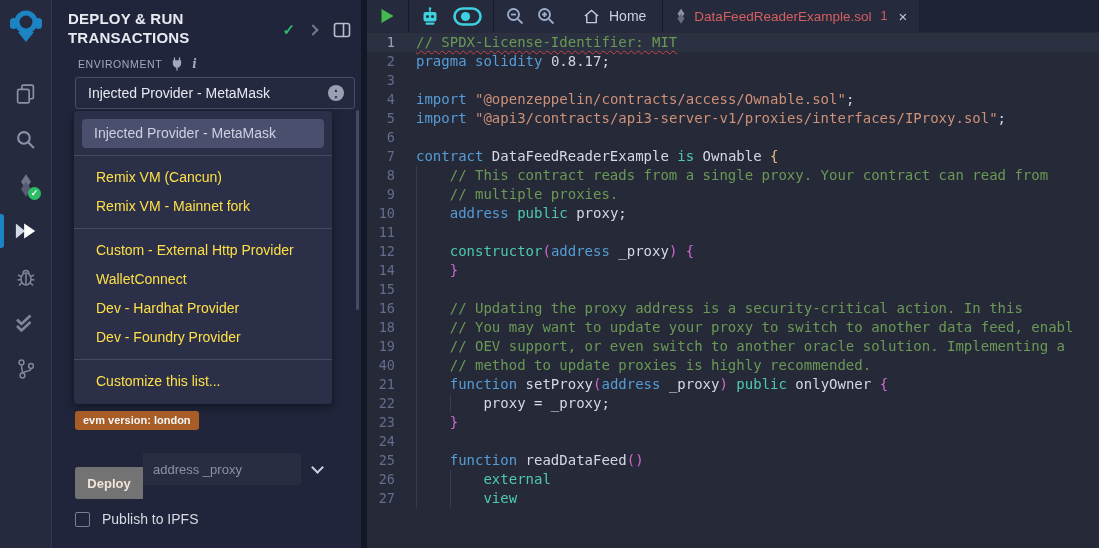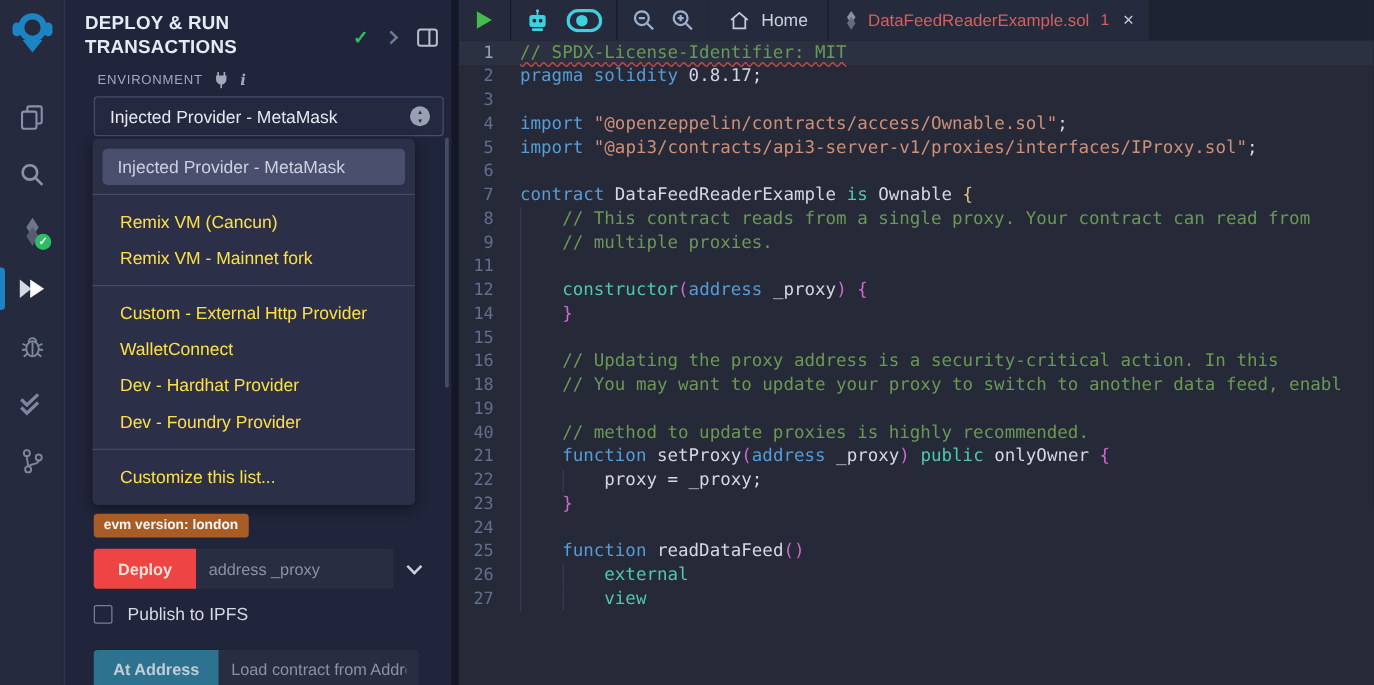--- a/index.html
+++ b/index.html
@@ -43,23 +43,23 @@
   .dd-item { padding:5px 14px; margin:0 0 0 8px; font-size:14px; color:#fde047; line-height:19px;
              cursor:pointer; }
   .dd-item.selected { background:#4a4f6e; color:#cdd1e0; border-radius:4px; margin:0 8px;
                       padding:5px 12px; }
   .dd-divider { border-top:1px solid #454a63; margin:7px 0; }
   .panel-scroll { position:absolute; right:2px; top:110px; width:3px; height:200px;
                   background:#454b66; border-radius:2px; cursor:grab; }
   .evm-badge { display:inline-block; margin:7px 0 0 23px; background:#a85d26; color:#f4f6f8;
                font-size:11px; font-weight:bold; padding:3px 8px 4px; border-radius:3px; }
   .deploy-row { margin:9px 0 0 23px; display:flex; align-items:center; }
-  .btn-deploy { width:82px; height:32px; background:#ef4444; border:none; border-radius:3px 0 0 3px;
+  .btn-deploy { width:68px; height:32px; background:#737373; border:none; border-radius:3px 0 0 3px;
                 color:#f2e4d8; font-weight:bold; font-size:13px; cursor:pointer;
-                font-family:"Liberation Sans", sans-serif; }
+                font-family:"Liberation Sans", sans-serif;margin-top:28px; }
   .txt-input { height:32px; background:#282d42; border:none; border-radius:0 3px 3px 0;
                color:#e6e8f0; font-size:13px; padding:0 10px;
                font-family:"Liberation Sans", sans-serif; }
   .txt-input::placeholder { color:#8b92a6; }
   .deploy-input { width:158px; }
   .chev-down { width:9px; height:9px; border-right:2px solid #cdd2e0; border-bottom:2px solid #cdd2e0;
                transform:rotate(45deg); margin:-4px 0 0 12px; cursor:pointer; }
   .publish-row { margin:12px 0 12px 23px; display:flex; align-items:center; gap:12px; }
   .checkbox { width:15px; height:15px; border:1px solid #797f93; border-radius:2px;
               background:transparent; cursor:pointer; }
@@ -311,27 +311,28 @@
       <div>
           <div class="cl cl-active"><div class="ln">1</div><div class="ct"><span class="tk-e">// SPDX-License-Identifier: MIT</span></div></div>
           <div class="cl"><div class="ln">2</div><div class="ct"><span class="tk-k">pragma</span><span class="tk-w"> </span><span class="tk-k">solidity</span><span class="tk-w"> </span><span class="tk-n">0.8.17</span><span class="tk-w">;</span></div></div>
           <div class="cl"><div class="ln">3</div><div class="ct"></div></div>
           <div class="cl"><div class="ln">4</div><div class="ct"><span class="tk-k">import</span><span class="tk-w"> </span><span class="tk-s">"@openzeppelin/contracts/access/Ownable.sol"</span><span class="tk-w">;</span></div></div>
           <div class="cl"><div class="ln">5</div><div class="ct"><span class="tk-k">import</span><span class="tk-w"> </span><span class="tk-s">"@api3/contracts/api3-server-v1/proxies/interfaces/IProxy.sol"</span><span class="tk-w">;</span></div></div>
           <div class="cl"><div class="ln">6</div><div class="ct"></div></div>
           <div class="cl"><div class="ln">7</div><div class="ct"><span class="tk-k">contract</span><span class="tk-w"> DataFeedReaderExample </span><span class="tk-t">is</span><span class="tk-w"> Ownable </span><span class="tk-g">{</span></div></div>
           <div class="cl"><div class="ln">8</div><div class="ct"><span class="guide" style="left: 0ch;"></span><span class="tk-c">    // This contract reads from a single proxy. Your contract can read from</span></div></div>
           <div class="cl"><div class="ln">9</div><div class="ct"><span class="guide" style="left: 0ch;"></span><span class="tk-c">    // multiple proxies.</span></div></div>
+          <div class="cl"><div class="ln">10</div><div class="ct"><span class="guide" style="left: 0ch;"></span><span class="tk-w">    </span><span class="tk-k">address</span><span class="tk-w"> </span><span class="tk-t">public</span><span class="tk-w"> proxy;</span></div></div>
           <div class="cl"><div class="ln">11</div><div class="ct"><span class="guide" style="left: 0ch;"></span></div></div>
           <div class="cl"><div class="ln">12</div><div class="ct"><span class="guide" style="left: 0ch;"></span><span class="tk-w">    </span><span class="tk-t">constructor</span><span class="tk-p">(</span><span class="tk-k">address</span><span class="tk-w"> _proxy</span><span class="tk-p">)</span><span class="tk-w"> </span><span class="tk-p">{</span></div></div>
           <div class="cl"><div class="ln">14</div><div class="ct"><span class="guide" style="left: 0ch;"></span><span class="tk-w">    </span><span class="tk-p">}</span></div></div>
           <div class="cl"><div class="ln">15</div><div class="ct"><span class="guide" style="left: 0ch;"></span></div></div>
           <div class="cl"><div class="ln">16</div><div class="ct"><span class="guide" style="left: 0ch;"></span><span class="tk-c">    // Updating the proxy address is a security-critical action. In this</span></div></div>
           <div class="cl"><div class="ln">18</div><div class="ct"><span class="guide" style="left: 0ch;"></span><span class="tk-c">    // You may want to update your proxy to switch to another data feed, enabl</span></div></div>
-          <div class="cl"><div class="ln">19</div><div class="ct"><span class="guide" style="left: 0ch;"></span></div></div>
+          <div class="cl"><div class="ln">19</div><div class="ct"><span class="guide" style="left: 0ch;"></span><span class="tk-c">    // OEV support, or even switch to another oracle solution. Implementing a</span></div></div>
           <div class="cl"><div class="ln">40</div><div class="ct"><span class="guide" style="left: 0ch;"></span><span class="tk-c">    // method to update proxies is highly recommended.</span></div></div>
           <div class="cl"><div class="ln">21</div><div class="ct"><span class="guide" style="left: 0ch;"></span><span class="tk-w">    </span><span class="tk-k">function</span><span class="tk-w"> setProxy</span><span class="tk-p">(</span><span class="tk-k">address</span><span class="tk-w"> _proxy</span><span class="tk-p">)</span><span class="tk-w"> </span><span class="tk-t">public</span><span class="tk-w"> onlyOwner </span><span class="tk-p">{</span></div></div>
           <div class="cl"><div class="ln">22</div><div class="ct"><span class="guide" style="left: 0ch;"></span><span class="guide" style="left: 4ch;"></span><span class="tk-w">        proxy = _proxy;</span></div></div>
           <div class="cl"><div class="ln">23</div><div class="ct"><span class="guide" style="left: 0ch;"></span><span class="tk-w">    </span><span class="tk-p">}</span></div></div>
           <div class="cl"><div class="ln">24</div><div class="ct"><span class="guide" style="left: 0ch;"></span></div></div>
           <div class="cl"><div class="ln">25</div><div class="ct"><span class="guide" style="left: 0ch;"></span><span class="tk-w">    </span><span class="tk-k">function</span><span class="tk-w"> readDataFeed</span><span class="tk-p">()</span></div></div>
           <div class="cl"><div class="ln">26</div><div class="ct"><span class="guide" style="left: 0ch;"></span><span class="guide" style="left: 4ch;"></span><span class="tk-w">        </span><span class="tk-t">external</span></div></div>
           <div class="cl"><div class="ln">27</div><div class="ct"><span class="guide" style="left: 0ch;"></span><span class="guide" style="left: 4ch;"></span><span class="tk-w">        </span><span class="tk-t">view</span></div></div>
         </div>
     </div>

